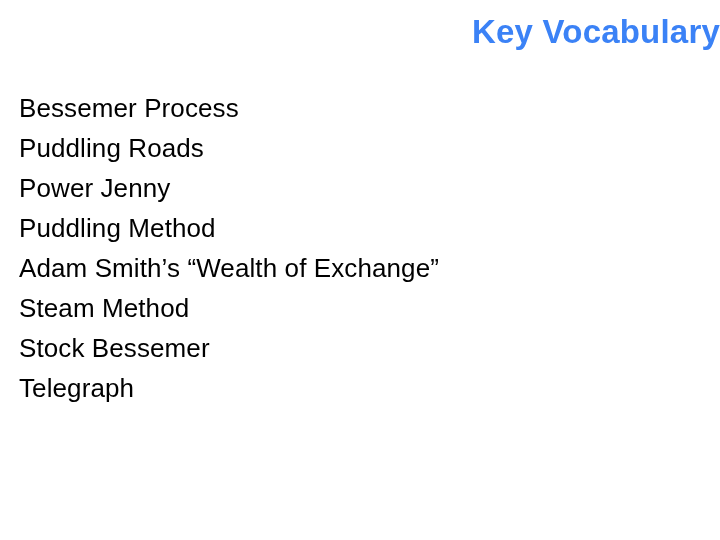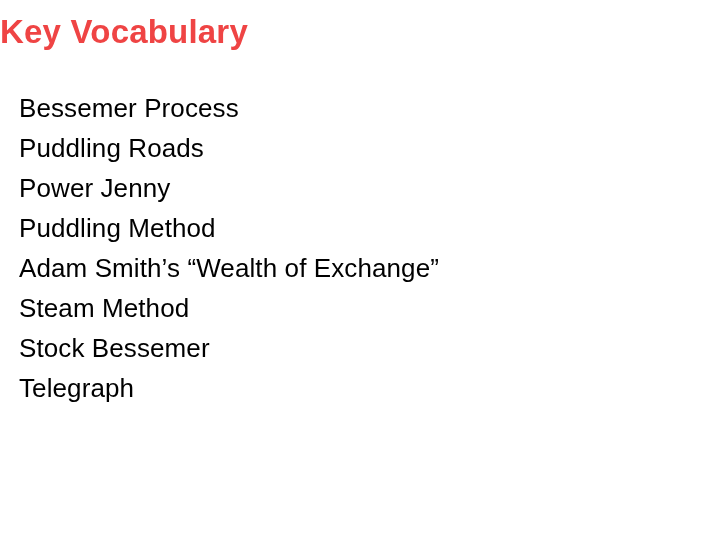--- a/index.html
+++ b/index.html
@@ -22,25 +22,25 @@
     height: 540px;
     background: #ffffff;
     box-sizing: border-box;
   }
 
   #slide-title {
     position: absolute;
     top: 12px;
     left: 0;
     width: 720px;
-    text-align: left;
+    text-align: right;
     font-size: 33px;
     font-weight: bold;
     line-height: 40px;
-    color: #ef4444;
+    color: #3b82f6;
     letter-spacing: 0.2px;
     white-space: nowrap;
   }
 
   #vocab-list {
     position: absolute;
     top: 72px;
     left: 3px;
     width: 714px;
     margin: 16px;

